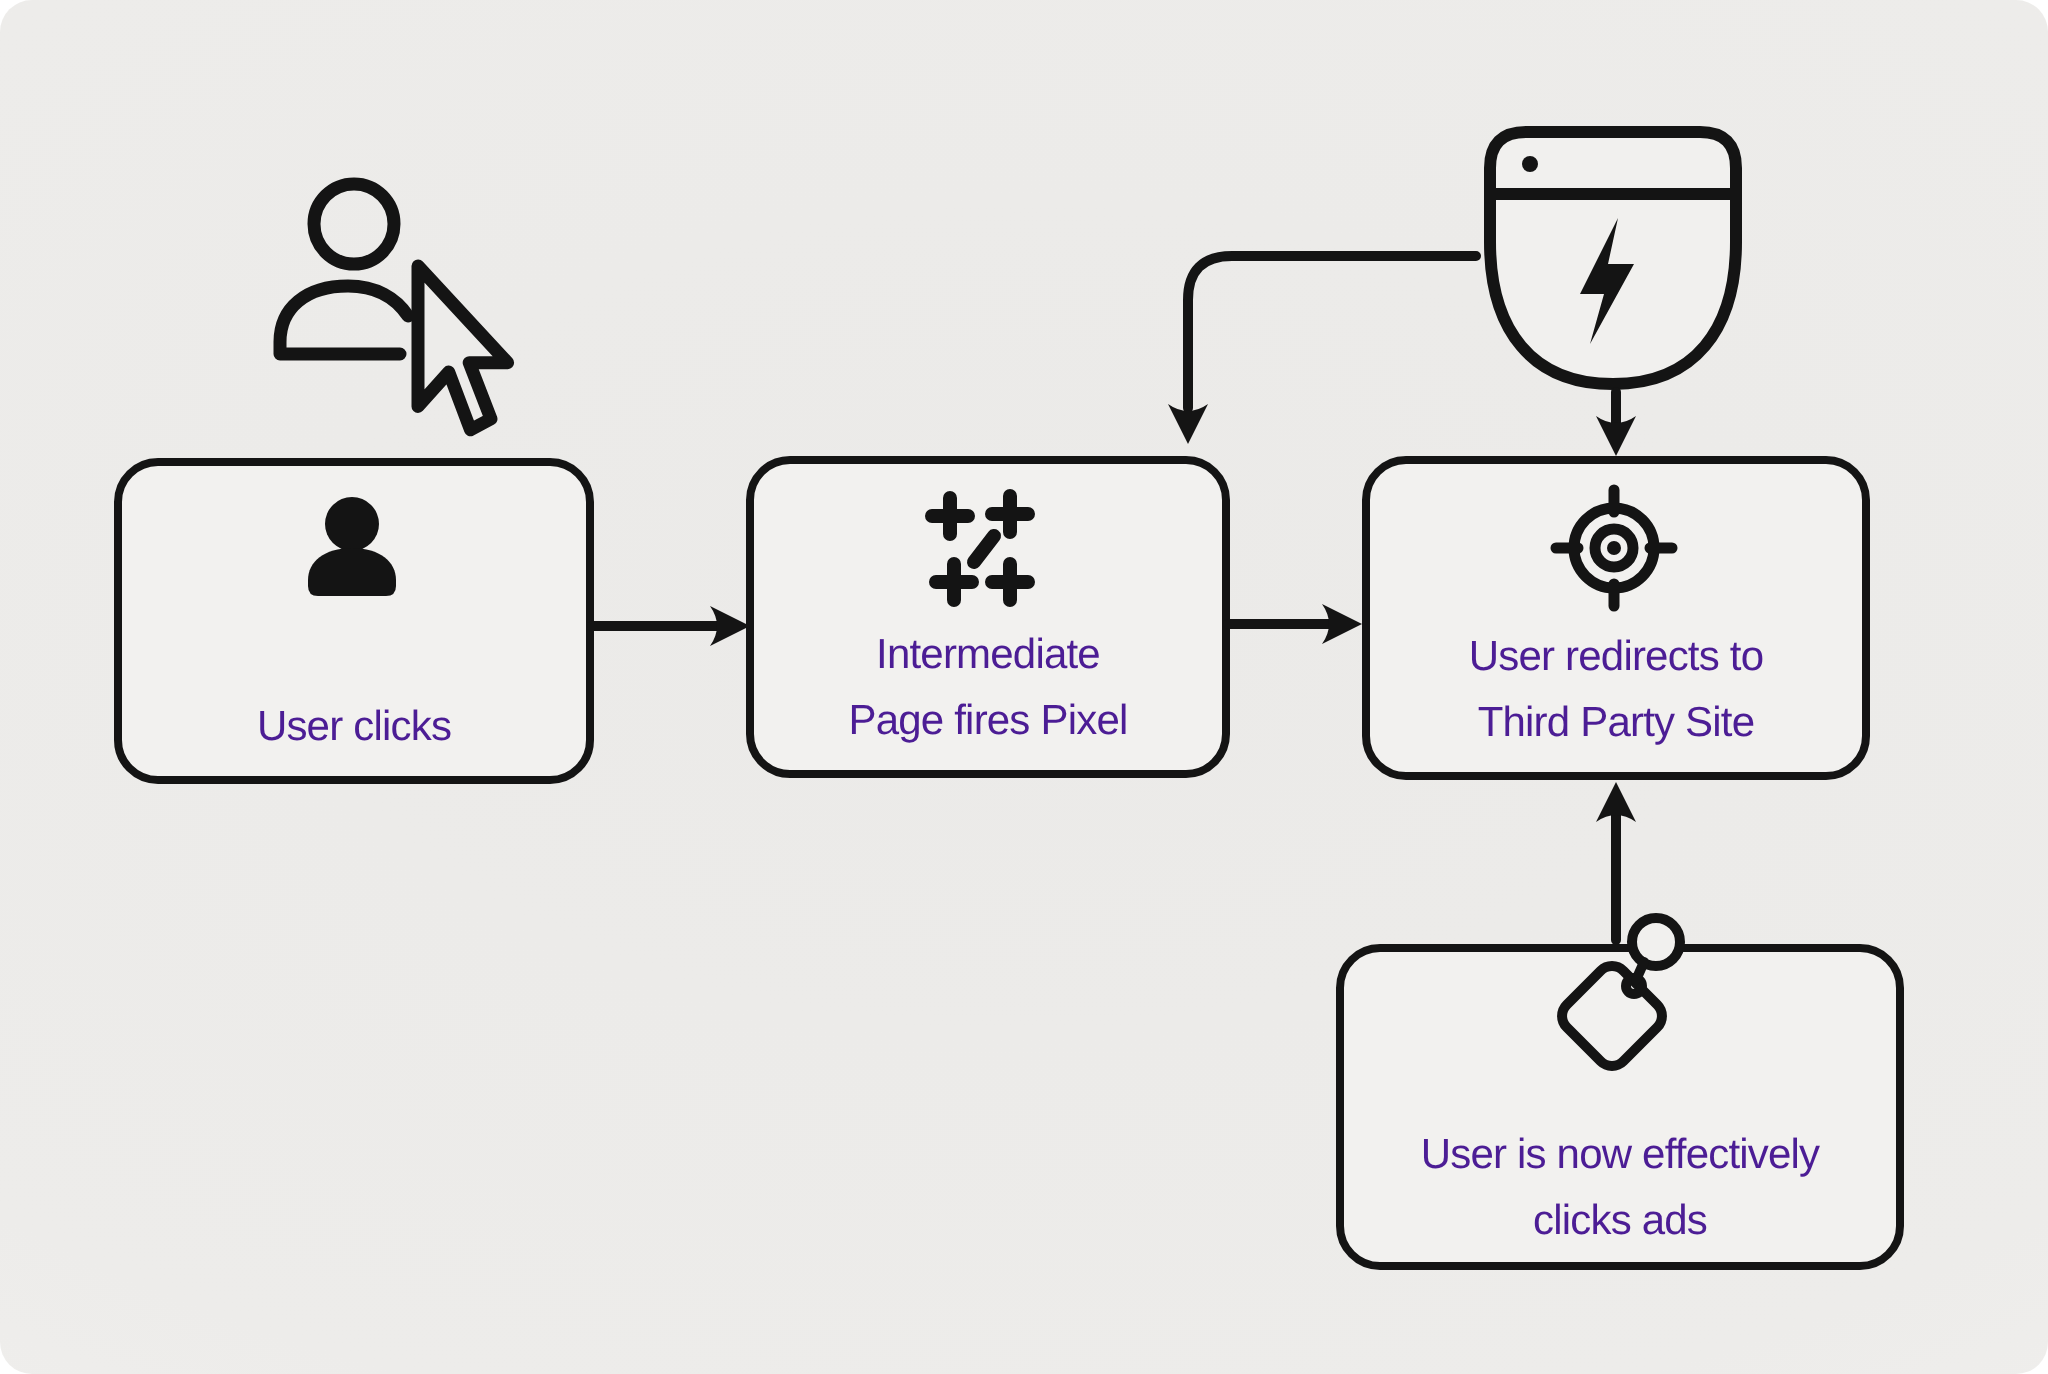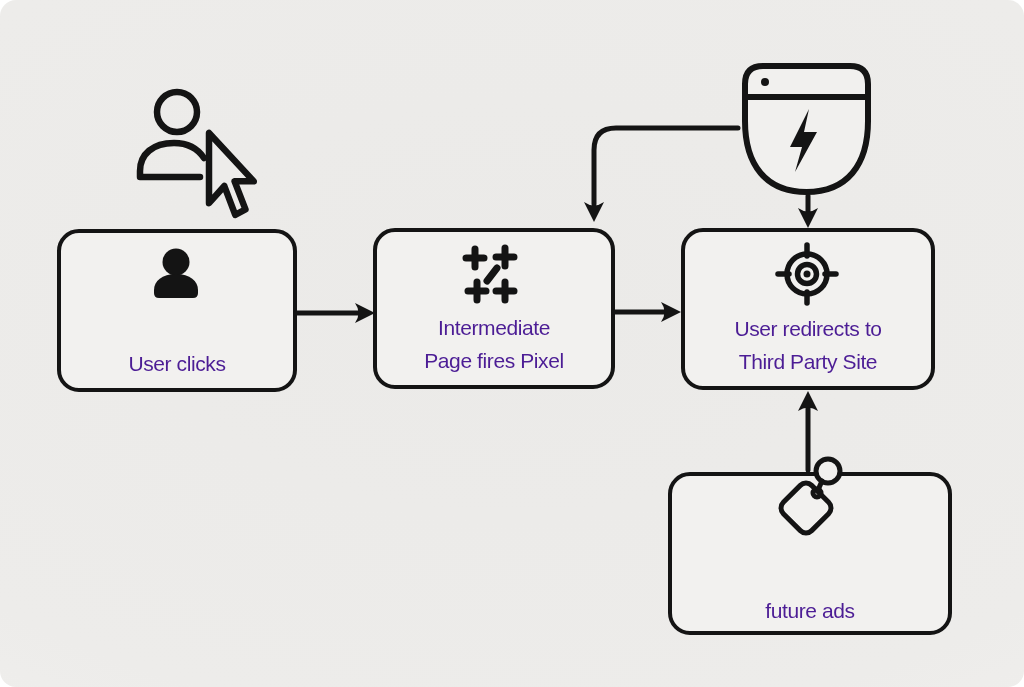--- a/index.html
+++ b/index.html
@@ -63,21 +63,22 @@
 
   <div class="node node-box2">
     <div class="box-label">
       <span>Intermediate</span>
       <span>Page fires Pixel</span>
     </div>
   </div>
 
   <div class="node node-box4">
     <div class="box-label">
-      <span>future ads</span>
+      <span>User is now effectively</span>
+      <span>clicks ads</span>
     </div>
   </div>
 
   <svg class="overlay" viewBox="0 0 1024 687" xmlns="http://www.w3.org/2000/svg">
 
     <g fill="none" stroke="#141414" stroke-width="6.5" stroke-linecap="round" stroke-linejoin="round">
       <circle cx="177" cy="112" r="20"></circle>
       <path d="M 200 177 L 140 177 L 140 171 C 140 154 153 143 174 143 C 188 143 198 149 204 158"></path>
       <path d="M 0 0 L 0 18 L 4.8 13.6 L 8.2 21 L 11.4 19.6 L 8 12.4 L 14 12.4 Z" transform="translate(209,133) scale(3.2,3.9)" fill="#edecea" vector-effect="non-scaling-stroke"></path>
     </g>

